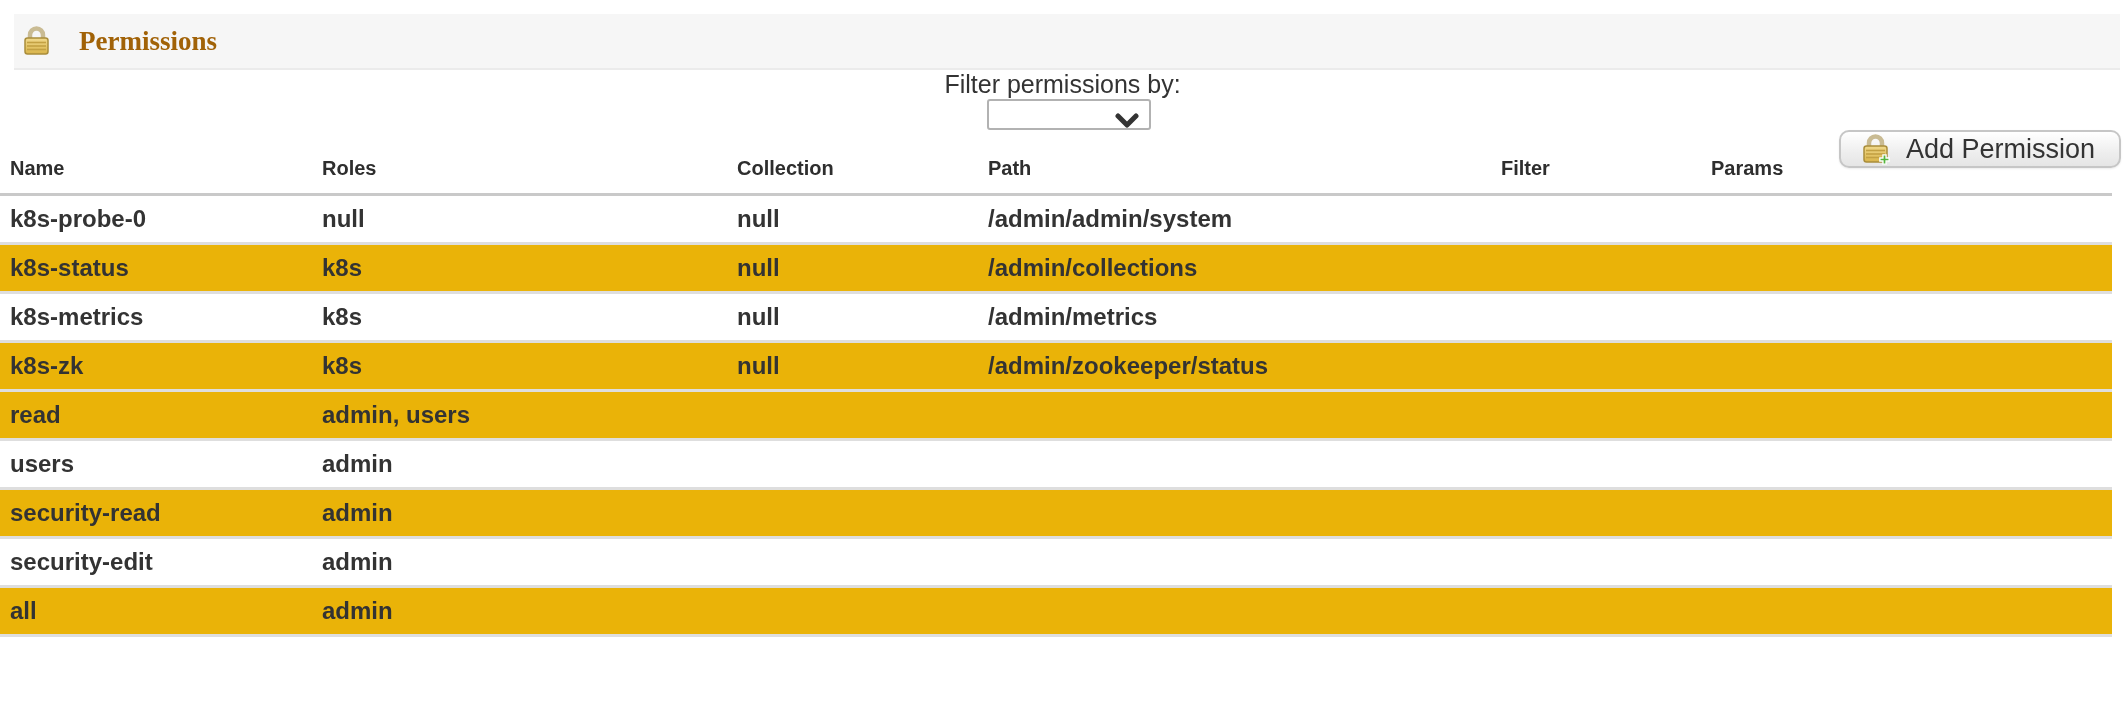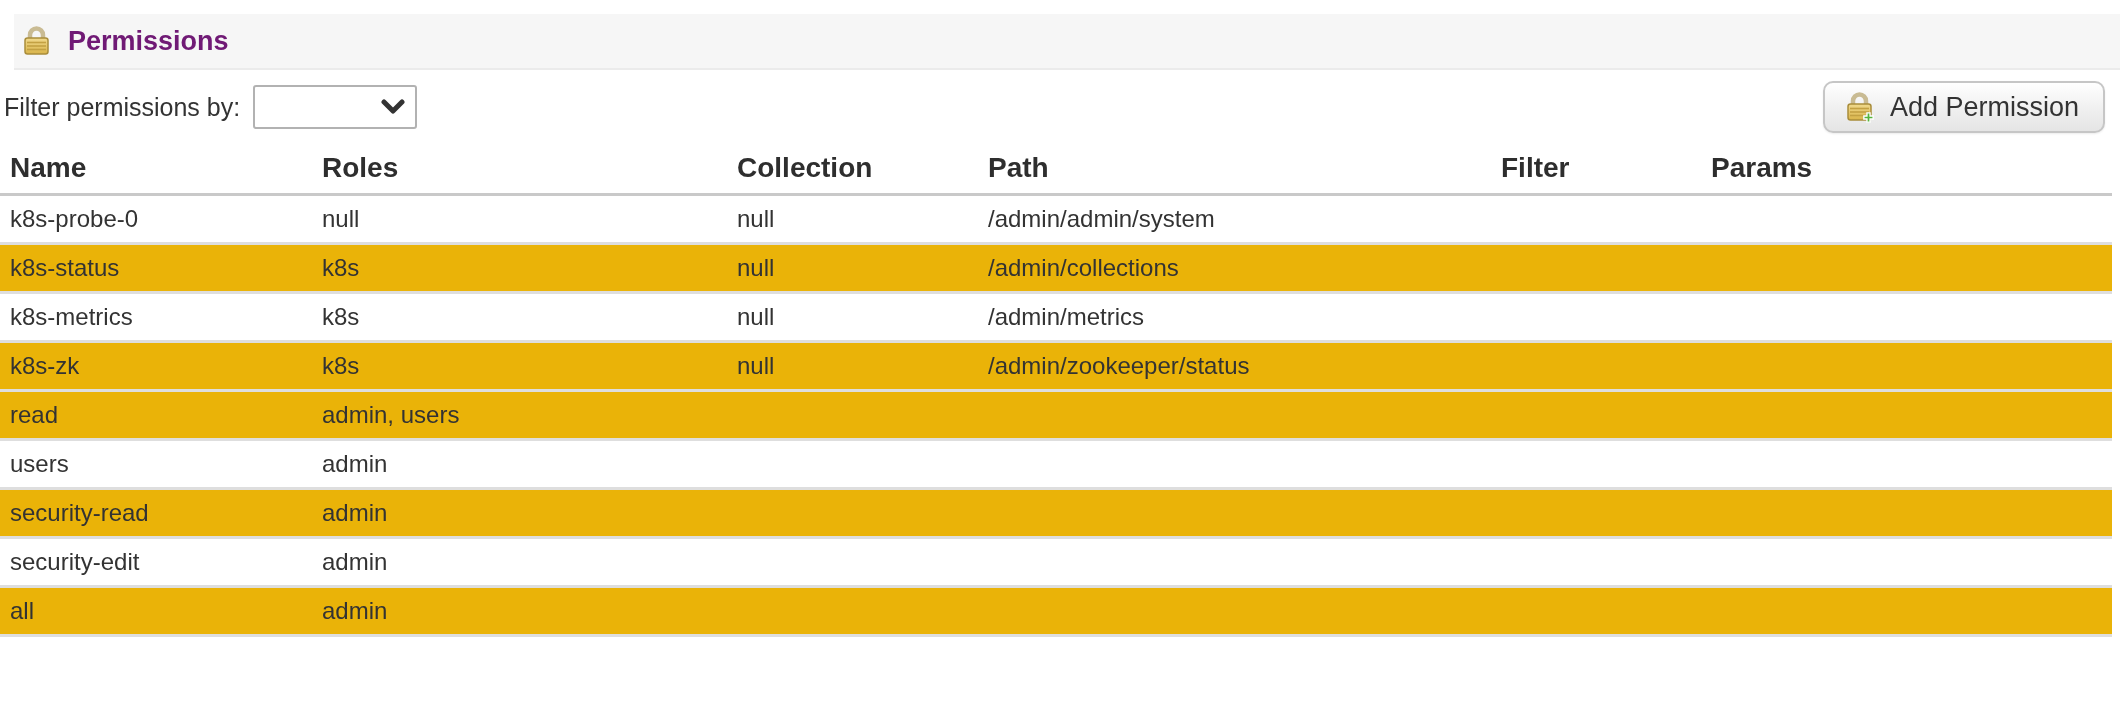--- a/index.html
+++ b/index.html
@@ -16,32 +16,34 @@
     margin: 14px 4px 0 14px;
     height: 56px;
     background: #f6f6f6;
     border-bottom: 2px solid #ebebeb;
     display: flex;
     align-items: center;
     padding-left: 6px;
   }
   .panel-header .icon { width: 34px; height: 34px; display: inline-block; }
   .panel-title {
-    margin-left: 14px;
+    margin-left: 25px;
     font-size: 27px;
     font-weight: bold;
-    color: #701a75;
+    color: #a16207;
+    font-family: Liberation Serif, serif;
   }
 
   
   .actions-row {
     height: 74px;
     display: flex;
     align-items: center;
-    padding: 0 19px 0 4px;
+    padding: 0 3px 0 4px;
+    flex-direction: column;
   }
   .filter-label { font-size: 25px; color: #333; }
   .select-wrap { position: relative; margin-left: 13px; width: 164px; height: 44px; }
   .select-wrap select {
     -webkit-appearance: none; appearance: none;
     width: 100%; height: 100%;
     border: 2px solid #b2b2b2;
     border-radius: 3px;
     background: #ffffff;
     font-size: 24px;
@@ -74,37 +76,37 @@
   
   table.perm-table {
     width: 2112px;
     border-collapse: collapse;
     table-layout: fixed;
   }
   .perm-table th {
     height: 50px;
     text-align: left;
     vertical-align: middle;
-    font-size: 28px;
+    font-size: 20px;
     font-weight: bold;
     padding-left: 10px;
     border-bottom: 3px solid #c9c9c9;
     color: #2e2e2e;
     white-space: nowrap;
   }
   .perm-table td {
     height: 49px;
     vertical-align: middle;
     font-size: 24px;
     padding-left: 10px;
     color: #333;
     white-space: nowrap;
     overflow: hidden;
   }
-  .perm-table tbody tr { border-bottom: 3px solid #dedede; }
+  .perm-table tbody tr { border-bottom: 3px solid #dedede; font-weight: bold; }
   .perm-table tbody tr.striped { background: #eab308; }
 </style>
 </head>
 <body>
 
 <svg width="0" height="0" style="position:absolute">
   <defs>
     <linearGradient id="goldGrad" x1="0" y1="0" x2="0" y2="1">
       <stop offset="0" stop-color="#f0d98d"></stop>
       <stop offset="1" stop-color="#d9b44a"></stop>

